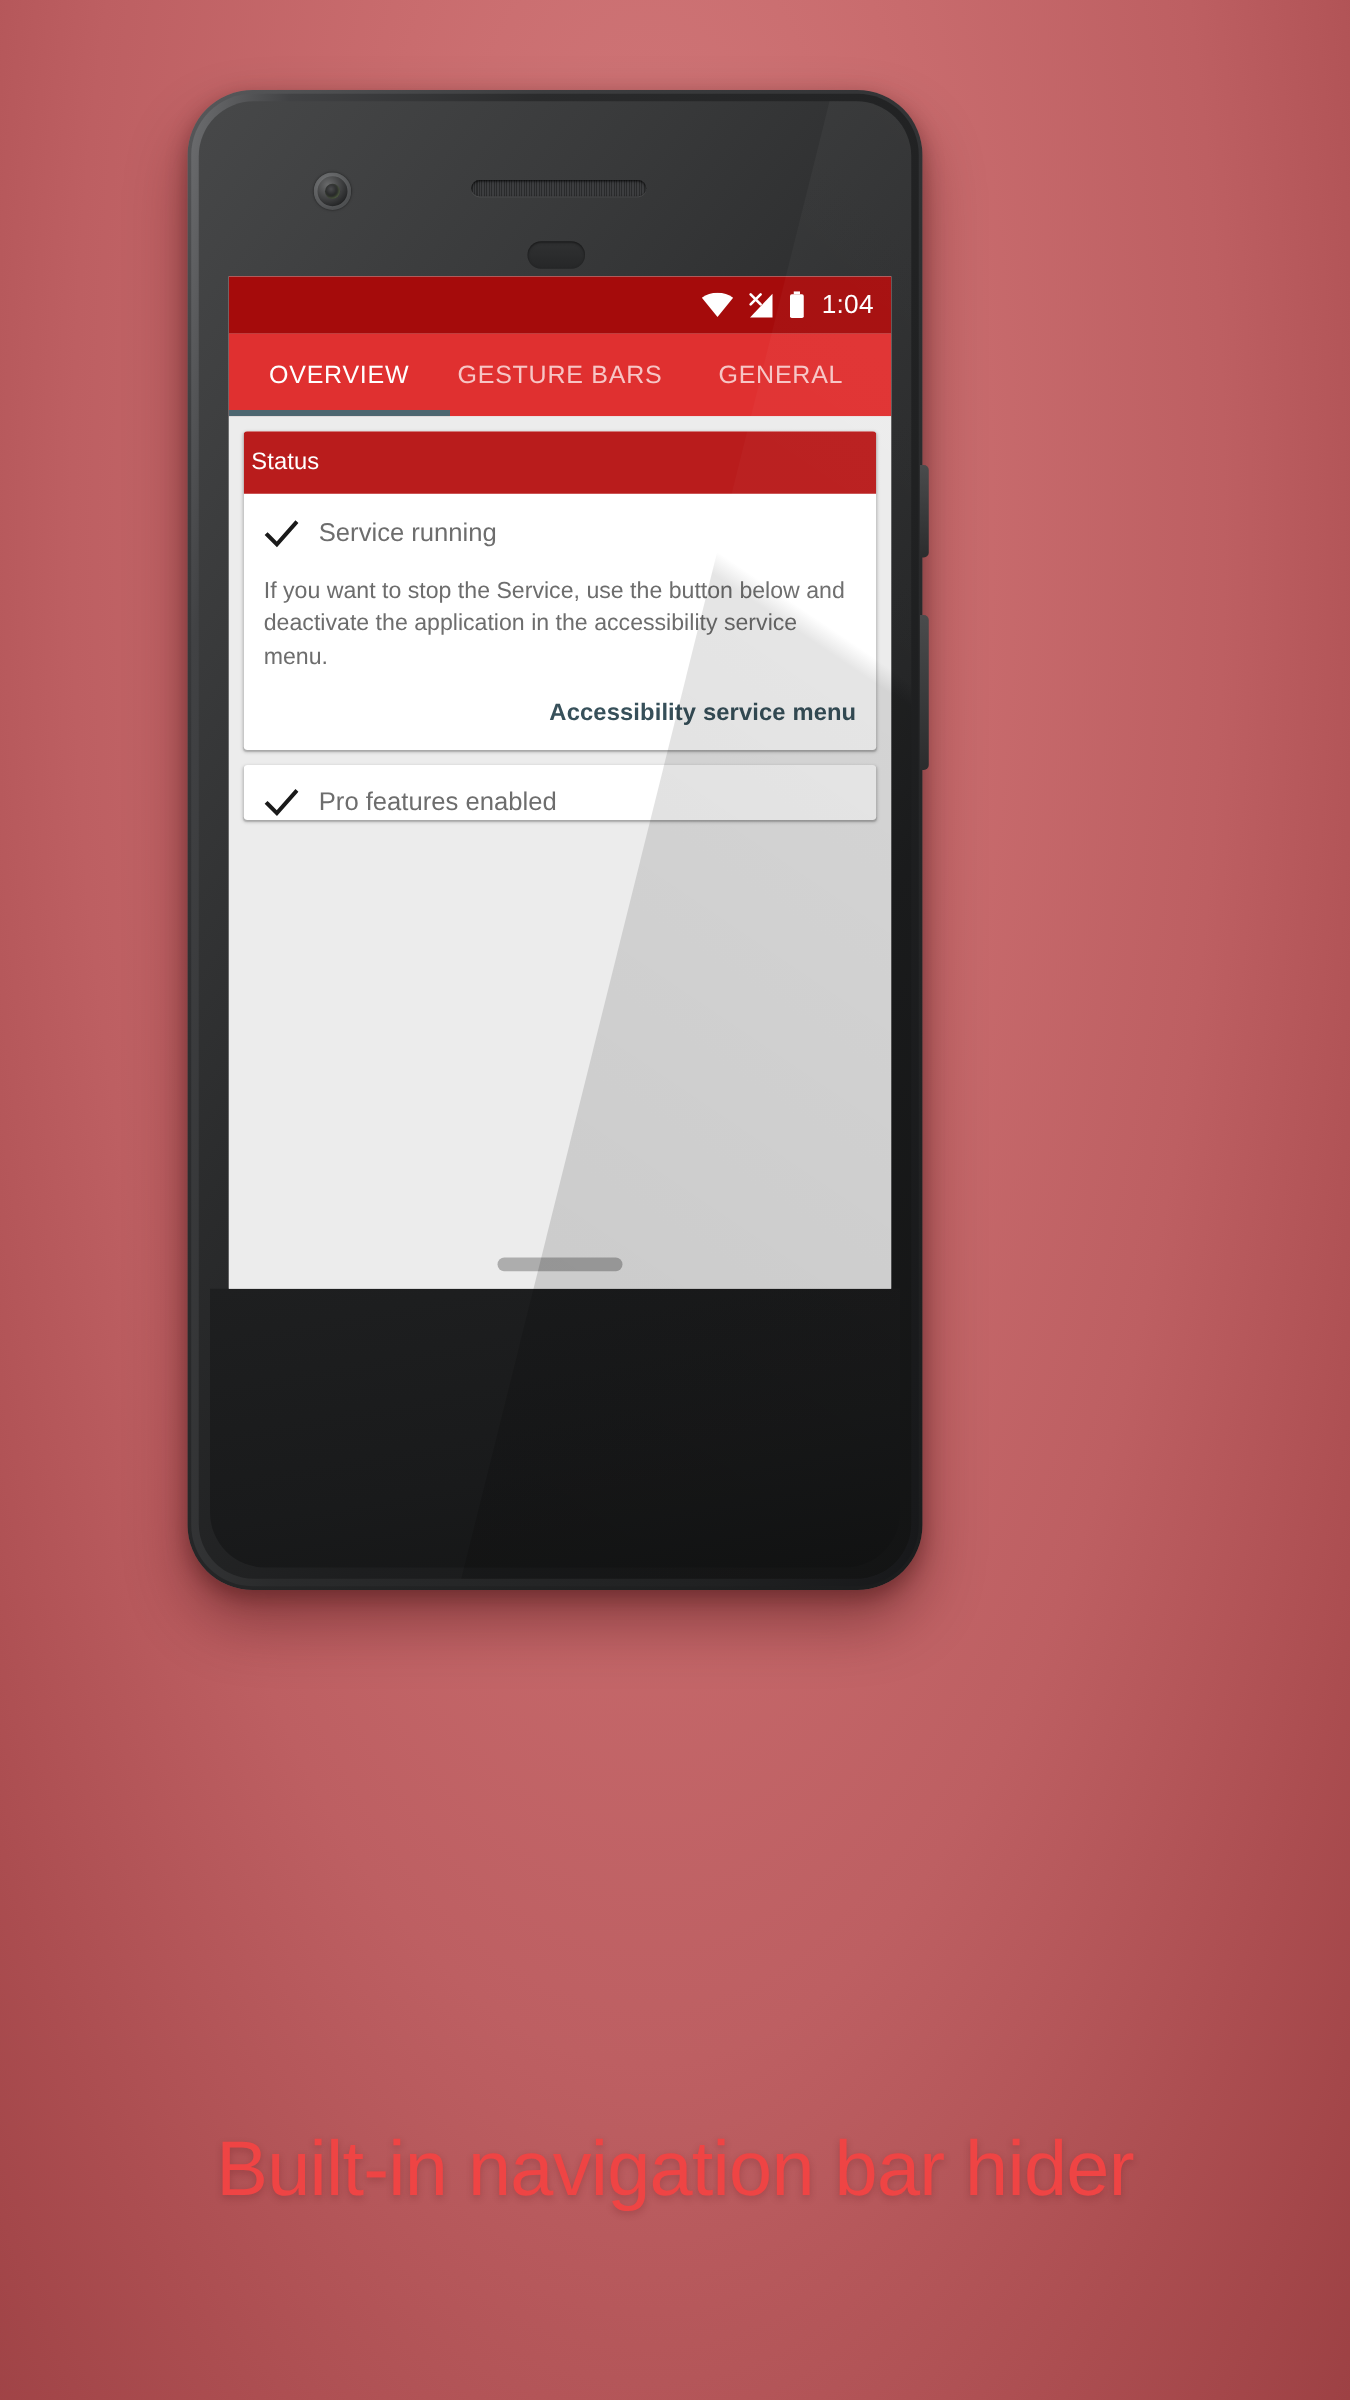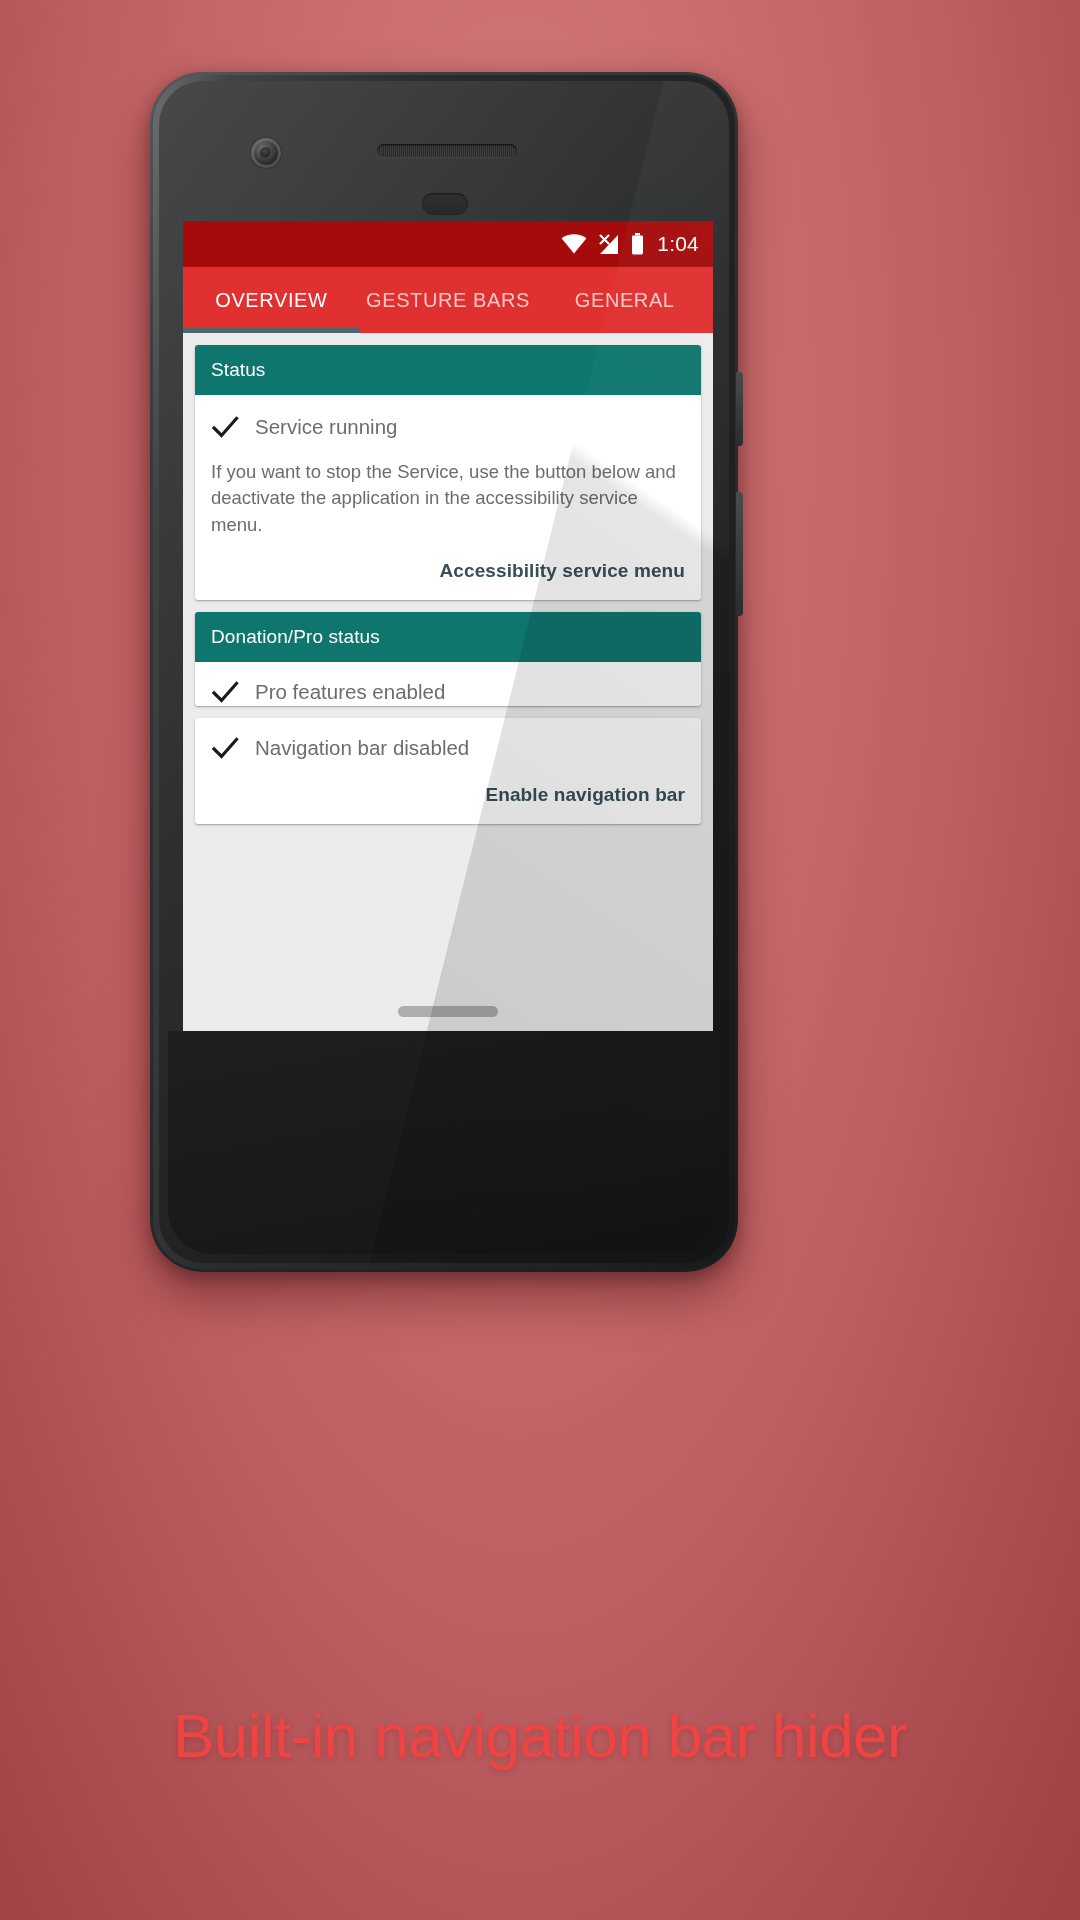--- a/index.html
+++ b/index.html
@@ -185,25 +185,25 @@
   }
 
   .card {
     background: #ffffff;
     border-radius: 3px;
     margin-bottom: 12px;
     box-shadow: 0 1px 3px rgba(0,0,0,0.22), 0 1px 1px rgba(0,0,0,0.13);
     overflow: hidden;
   }
   .card-header {
-    background: #0f766e;
+    background: #b91c1c;
     color: #ffffff;
     font-size: 19px;
     font-weight: 400;
-    padding: 14px 16px;
+    padding: 14px 6px;
     letter-spacing: 0.1px;
   }
   .card-body { padding: 0; }
 
   .status-row {
     display: flex;
     align-items: center;
     padding: 18px 16px 16px 16px;
     gap: 16px;
   }
@@ -337,43 +337,31 @@
               <span class="status-text">Service running</span>
             </div>
             <div class="desc">If you want to stop the Service, use the button below and deactivate the application in the accessibility service menu.</div>
             <div class="action-row">
               <span class="action-link">Accessibility service menu</span>
             </div>
           </div>
         </div>
 
         <div class="card compact">
-          <div class="card-header">Donation/Pro status</div>
           <div class="card-body">
             <div class="status-row">
               <svg class="check" viewBox="0 0 28 28">
                 <path d="M3 15 L10.5 22.5 L25.5 5.5" stroke="#1a1a1a" stroke-width="3.2" fill="none" stroke-linecap="square" stroke-linejoin="miter"></path>
               </svg>
               <span class="status-text">Pro features enabled</span>
             </div>
           </div>
         </div>
 
         <div class="card compact">
-          <div class="card-body">
-            <div class="status-row">
-              <svg class="check" viewBox="0 0 28 28">
-                <path d="M3 15 L10.5 22.5 L25.5 5.5" stroke="#1a1a1a" stroke-width="3.2" fill="none" stroke-linecap="square" stroke-linejoin="miter"></path>
-              </svg>
-              <span class="status-text">Navigation bar disabled</span>
-            </div>
-            <div class="action-row">
-              <span class="action-link">Enable navigation bar</span>
-            </div>
-          </div>
         </div>
 
         <div class="gesture-pill"></div>
       </div>
     </div>
 
     <div class="chin"></div>
     <div class="glass-glare"></div>
   </div>
 

